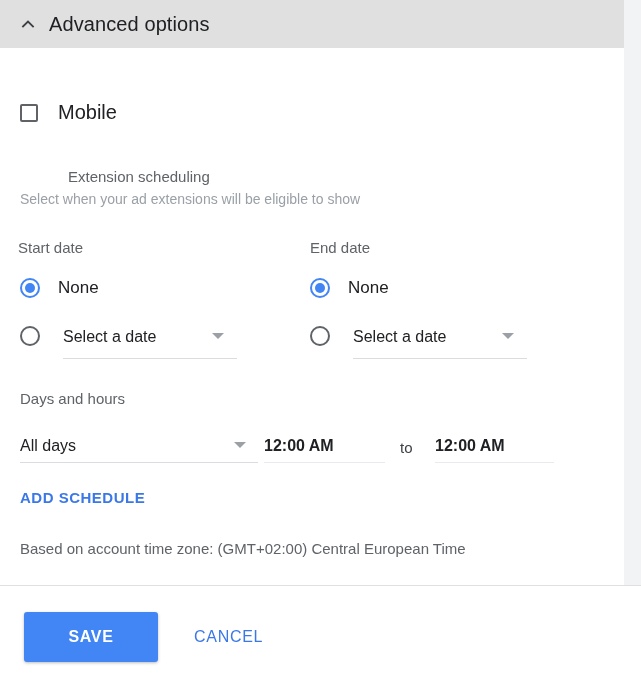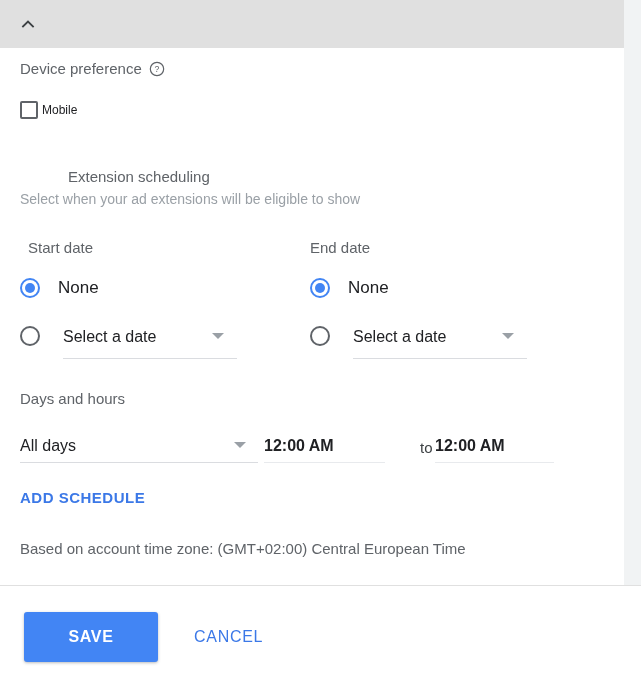--- a/index.html
+++ b/index.html
@@ -128,22 +128,22 @@
   }
   .checkbox-box {
     width: 18px;
     height: 18px;
     border: 2px solid #5f6368;
     border-radius: 2px;
     background: #ffffff;
     box-sizing: border-box;
   }
   .checkbox-label {
-    margin-left: 4px;
-    font-size: 12px;
+    margin-left: 20px;
+    font-size: 20px;
     color: #202124;
   }
 
   
   .radio-row {
     position: absolute;
     display: flex;
     align-items: flex-start;
     cursor: pointer;
   }
@@ -290,38 +290,33 @@
 <div id="root">
 
   <div class="panel">
 
     <div class="content">
 
       <div class="adv-header">
         <svg class="chevron-up" viewBox="0 0 24 24">
           <path d="M6 15 L12 9 L18 15" fill="none" stroke="#3c4043" stroke-width="2.2" stroke-linecap="square"></path>
         </svg>
-      </div>
-
-      <div class="field-label" style="left:20px; top:60px;">
-        <span>Device preference</span><svg class="help-icon" viewBox="0 0 24 24">
-            <circle cx="12" cy="12" r="10" fill="none" stroke="#5f6368" stroke-width="1.8"></circle>
-            <text x="12" y="17" text-anchor="middle" font-family="Liberation Sans, sans-serif" font-size="13" fill="#5f6368">?</text>
-          </svg>
-      </div>
+        <span class="adv-header-label">Advanced options</span>
+      </div>
+
 
       <div class="checkbox-row">
         <span class="checkbox-box"></span>
         <span class="checkbox-label">Mobile</span>
       </div>
 
       <div class="section-title" style="left:20px; top:168px;margin-left:48px;">Extension scheduling</div>
       <div class="section-sub" style="left:20px; top:191px;">Select when your ad extensions will be eligible to show</div>
 
-      <div class="field-label" style="left:28px; top:239px;">Start date</div>
+      <div class="field-label" style="left:18px; top:239px;">Start date</div>
 
       <div class="radio-row" style="left:20px; top:278px;">
         <span class="radio on"></span>
         <span class="radio-label">None</span>
       </div>
 
       <div class="radio-row" style="left:20px; top:326px;">
         <span class="radio off"></span>
       </div>
       <div class="select-text" style="left:63px; top:328px;">Select a date</div>
@@ -344,21 +339,21 @@
 
       <div class="field-label" style="left:20px; top:390px;">Days and hours</div>
 
       <div class="select-text" style="left:20px; top:437px;">All days</div>
       <div class="caret" style="left:234px; top:442px;"></div>
       <div class="select-underline" style="left:20px; top:448px; width:238px; height:15px;"></div>
 
       <div class="time-text" style="left:264px; top:437px;">12:00 AM</div>
       <div class="time-underline" style="left:264px; top:448px; width:121px; height:15px;"></div>
 
-      <div class="to-text" style="left:400px; top:439px;margin-left:20px;">to</div>
+      <div class="to-text" style="left:400px; top:439px;">to</div>
 
       <div class="time-text" style="left:435px; top:437px;">12:00 AM</div>
       <div class="time-underline" style="left:435px; top:448px; width:119px; height:15px;"></div>
 
       <div class="link-action" style="left:20px; top:489px;">ADD SCHEDULE</div>
 
       <div class="tz-note" style="left:20px; top:540px;">Based on account time zone: (GMT+02:00) Central European Time</div>
 
     </div>
 

